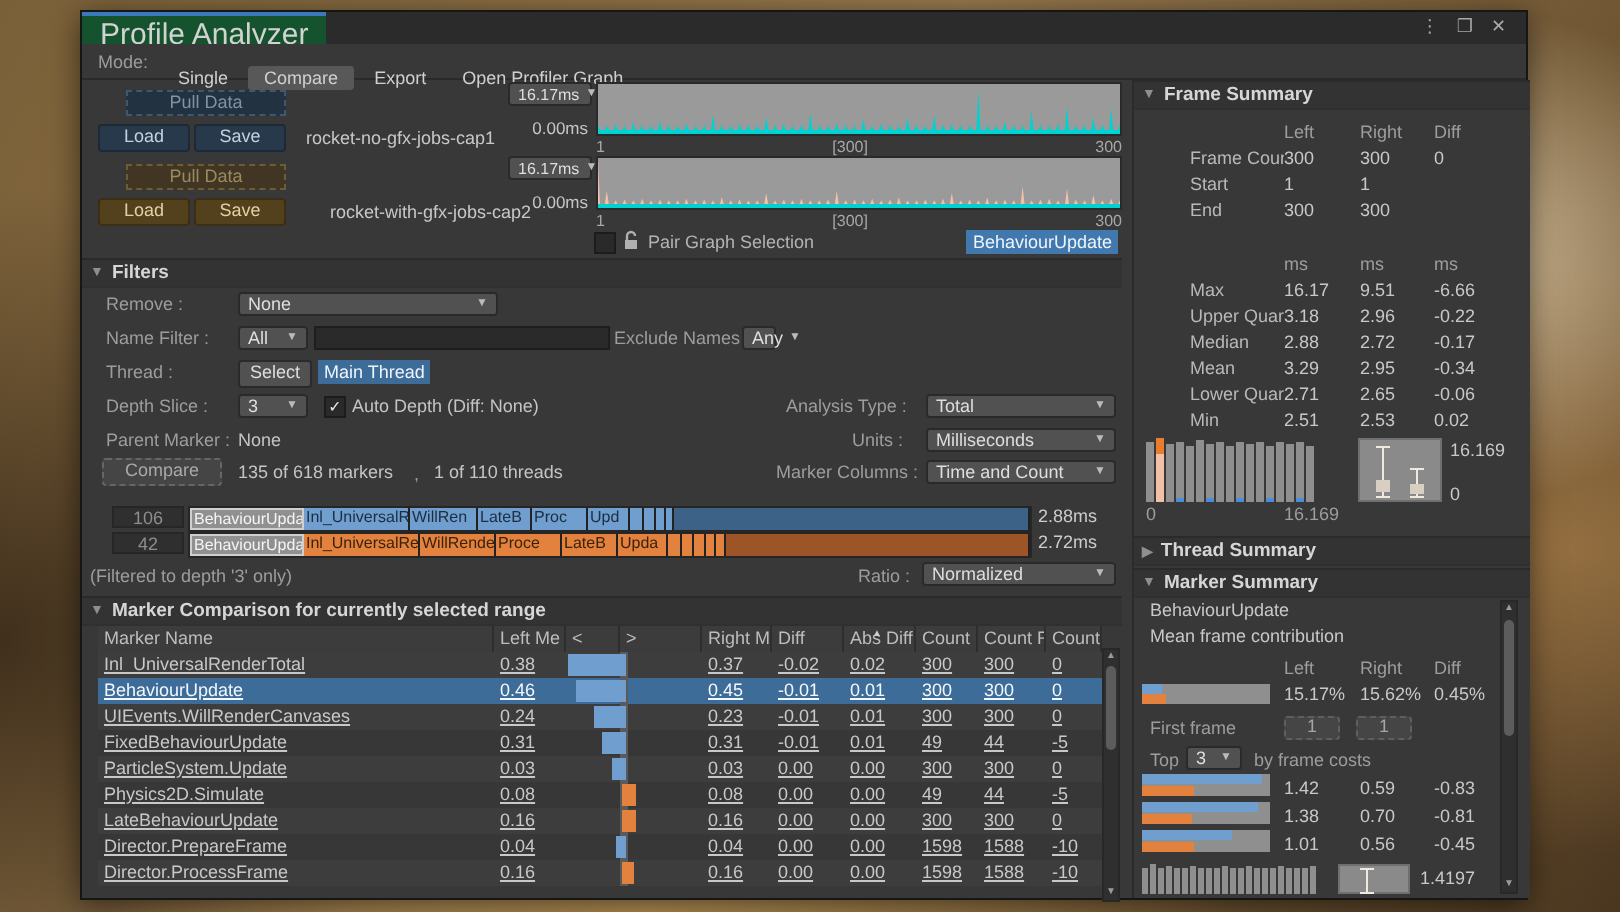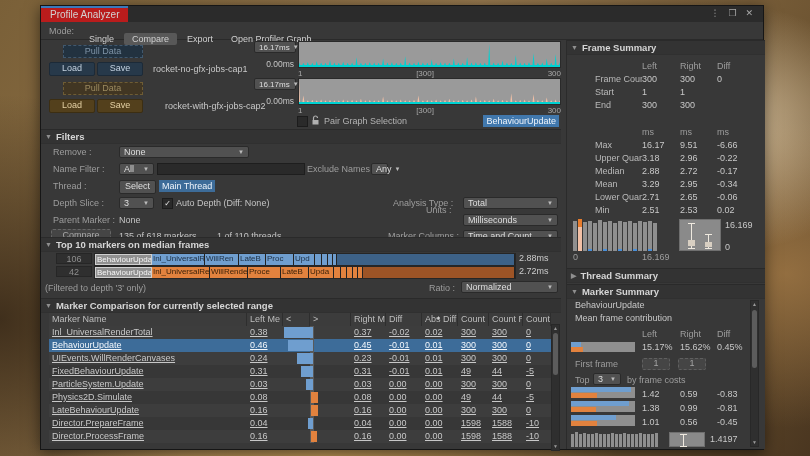--- a/index.html
+++ b/index.html
@@ -10,21 +10,21 @@
          radial-gradient(ellipse 300px 220px at 97% 60%, rgba(160,120,70,.8), rgba(160,120,70,0) 70%),
          radial-gradient(ellipse 420px 200px at 40% 100%, rgba(190,150,85,.9), rgba(190,150,85,0) 70%),
          radial-gradient(ellipse 300px 300px at 0% 70%, rgba(60,44,26,.95), rgba(60,44,26,0) 75%),
          linear-gradient(120deg,#7a6038,#96784e 45%,#6b5230 80%,#4a3620);}
   #win{position:absolute;left:40px;top:5px;width:724px;height:445px;background:#383838;
        border:1px solid #161616;box-sizing:border-box;color:#c2c2c2;font-size:9px;
        box-shadow:0 3px 14px rgba(0,0,0,.55);}
   .abs{position:absolute;}
   
   #titlebar{position:absolute;left:0;top:0;right:0;height:16px;background:#2b2b2b;display:flex;}
-  #doc-tab{background:#b91c1c;border-top:2px solid #3a79bb;padding:1px 9px 0 9px;color:#d2d2d2;font-size:10px;text-align:center;}
+  #doc-tab{background:#14532d;border-top:2px solid #3a79bb;padding:1px 9px 0 9px;color:#d2d2d2;font-size:15px;text-align:center;}
   #win-controls{margin-left:auto;display:flex;gap:9px;color:#a8a8a8;padding:2px 10px 0 0;font-size:9px;}
   #win-controls span{cursor:default;}
   
   #toolbar{position:absolute;left:0;top:16px;right:0;height:17px;background:#383838;
            border-bottom:1px solid #2a2a2a;display:flex;align-items:center;padding-left:8px;gap:3px;}
   .tbtn{padding:1px 8px;border-radius:2px;color:#d0d0d0;margin-top:16px;}
   .tbtn.active{background:#585858;}
   .dim-label{color:#9d9d9d;}
   
   .btn{background:#515151;border:1px solid #2a2a2a;border-radius:2px;color:#dedede;
@@ -213,42 +213,38 @@
     <span class="cb abs" id="auto-depth-cb" style="left:121px;top:69px;">✓</span>
     <span class="abs" style="left:135px;top:69px;color:#c4c4c4;">Auto Depth (Diff: None)</span>
     <span class="abs dim-label" style="left:352px;top:69px;">Analysis Type :</span>
     <div class="dd abs" style="left:422px;top:68px;width:95px;">
         <span>Total</span>
         <span class="car">▼</span>
       </div>
 
     <span class="abs dim-label" style="left:12px;top:86px;">Parent Marker :</span>
     <span class="abs" style="left:78px;top:86px;color:#c4c4c4;">None</span>
-    <span class="abs dim-label" style="left:385px;top:76px;">Units :</span>
+    <span class="abs dim-label" style="left:385px;top:86px;">Units :</span>
     <div class="dd abs" style="left:422px;top:85px;width:95px;">
         <span>Milliseconds</span>
         <span class="car">▼</span>
       </div>
 
     <div class="btn btn-disabled abs" style="left:10px;top:100px;width:58px;">Compare</div>
     <span class="abs" style="left:78px;top:102px;color:#c4c4c4;">135 of 618 markers</span>
     <span class="abs dim-label" style="left:166px;top:103px;">,</span>
     <span class="abs" style="left:176px;top:102px;color:#c4c4c4;">1 of 110 threads</span>
     <span class="abs dim-label" style="left:347px;top:102px;">Marker Columns :</span>
     <div class="dd abs" style="left:422px;top:101px;width:95px;">
         <span>Time and Count</span>
         <span class="car">▼</span>
       </div>
   </div>
 
   <div class="abs" style="left:0;top:231px;width:520px;height:61px;">
-    <div class="sech">
-        <span class="tri">▼</span>
-        <span>Top 10 markers on median frames</span>
-      </div>
     <div id="top10-rows">
         <div class="t10row" style="top: 16px; left: 15px;">
           <div class="numbox">106</div>
           <div class="segwrap">
             <div class="seg seg-selected" style="width: 57px;">BehaviourUpdate</div>
             <div class="seg seg-blue" style="width: 53px;">Inl_UniversalR</div>
             <div class="seg seg-blue" style="width: 34px;">WillRen</div>
             <div class="seg seg-blue" style="width: 27px;">LateB</div>
             <div class="seg seg-blue" style="width: 28px;">Proc</div>
             <div class="seg seg-blue" style="width: 21px;">Upd</div>
@@ -613,21 +609,21 @@
             <div class="val">0.59</div>
             <div class="val">-0.83</div>
           </div>
           <div class="msbar" style="left: 4px; top: 117px;">
             <div class="tb" style="width: 58px;"></div>
             <div class="bb" style="width: 25px;"></div>
           </div>
           <div class="grid4" style="position: absolute; top: 118px; left: 0px; right: 0px;">
             <div></div>
             <div class="val">1.38</div>
-            <div class="val">0.99</div>
+            <div class="val">0.70</div>
             <div class="val">-0.81</div>
           </div>
           <div class="msbar" style="left: 4px; top: 131px;">
             <div class="tb" style="width: 45px;"></div>
             <div class="bb" style="width: 26px;"></div>
           </div>
           <div class="grid4" style="position: absolute; top: 132px; left: 0px; right: 0px;">
             <div></div>
             <div class="val">1.01</div>
             <div class="val">0.56</div>

